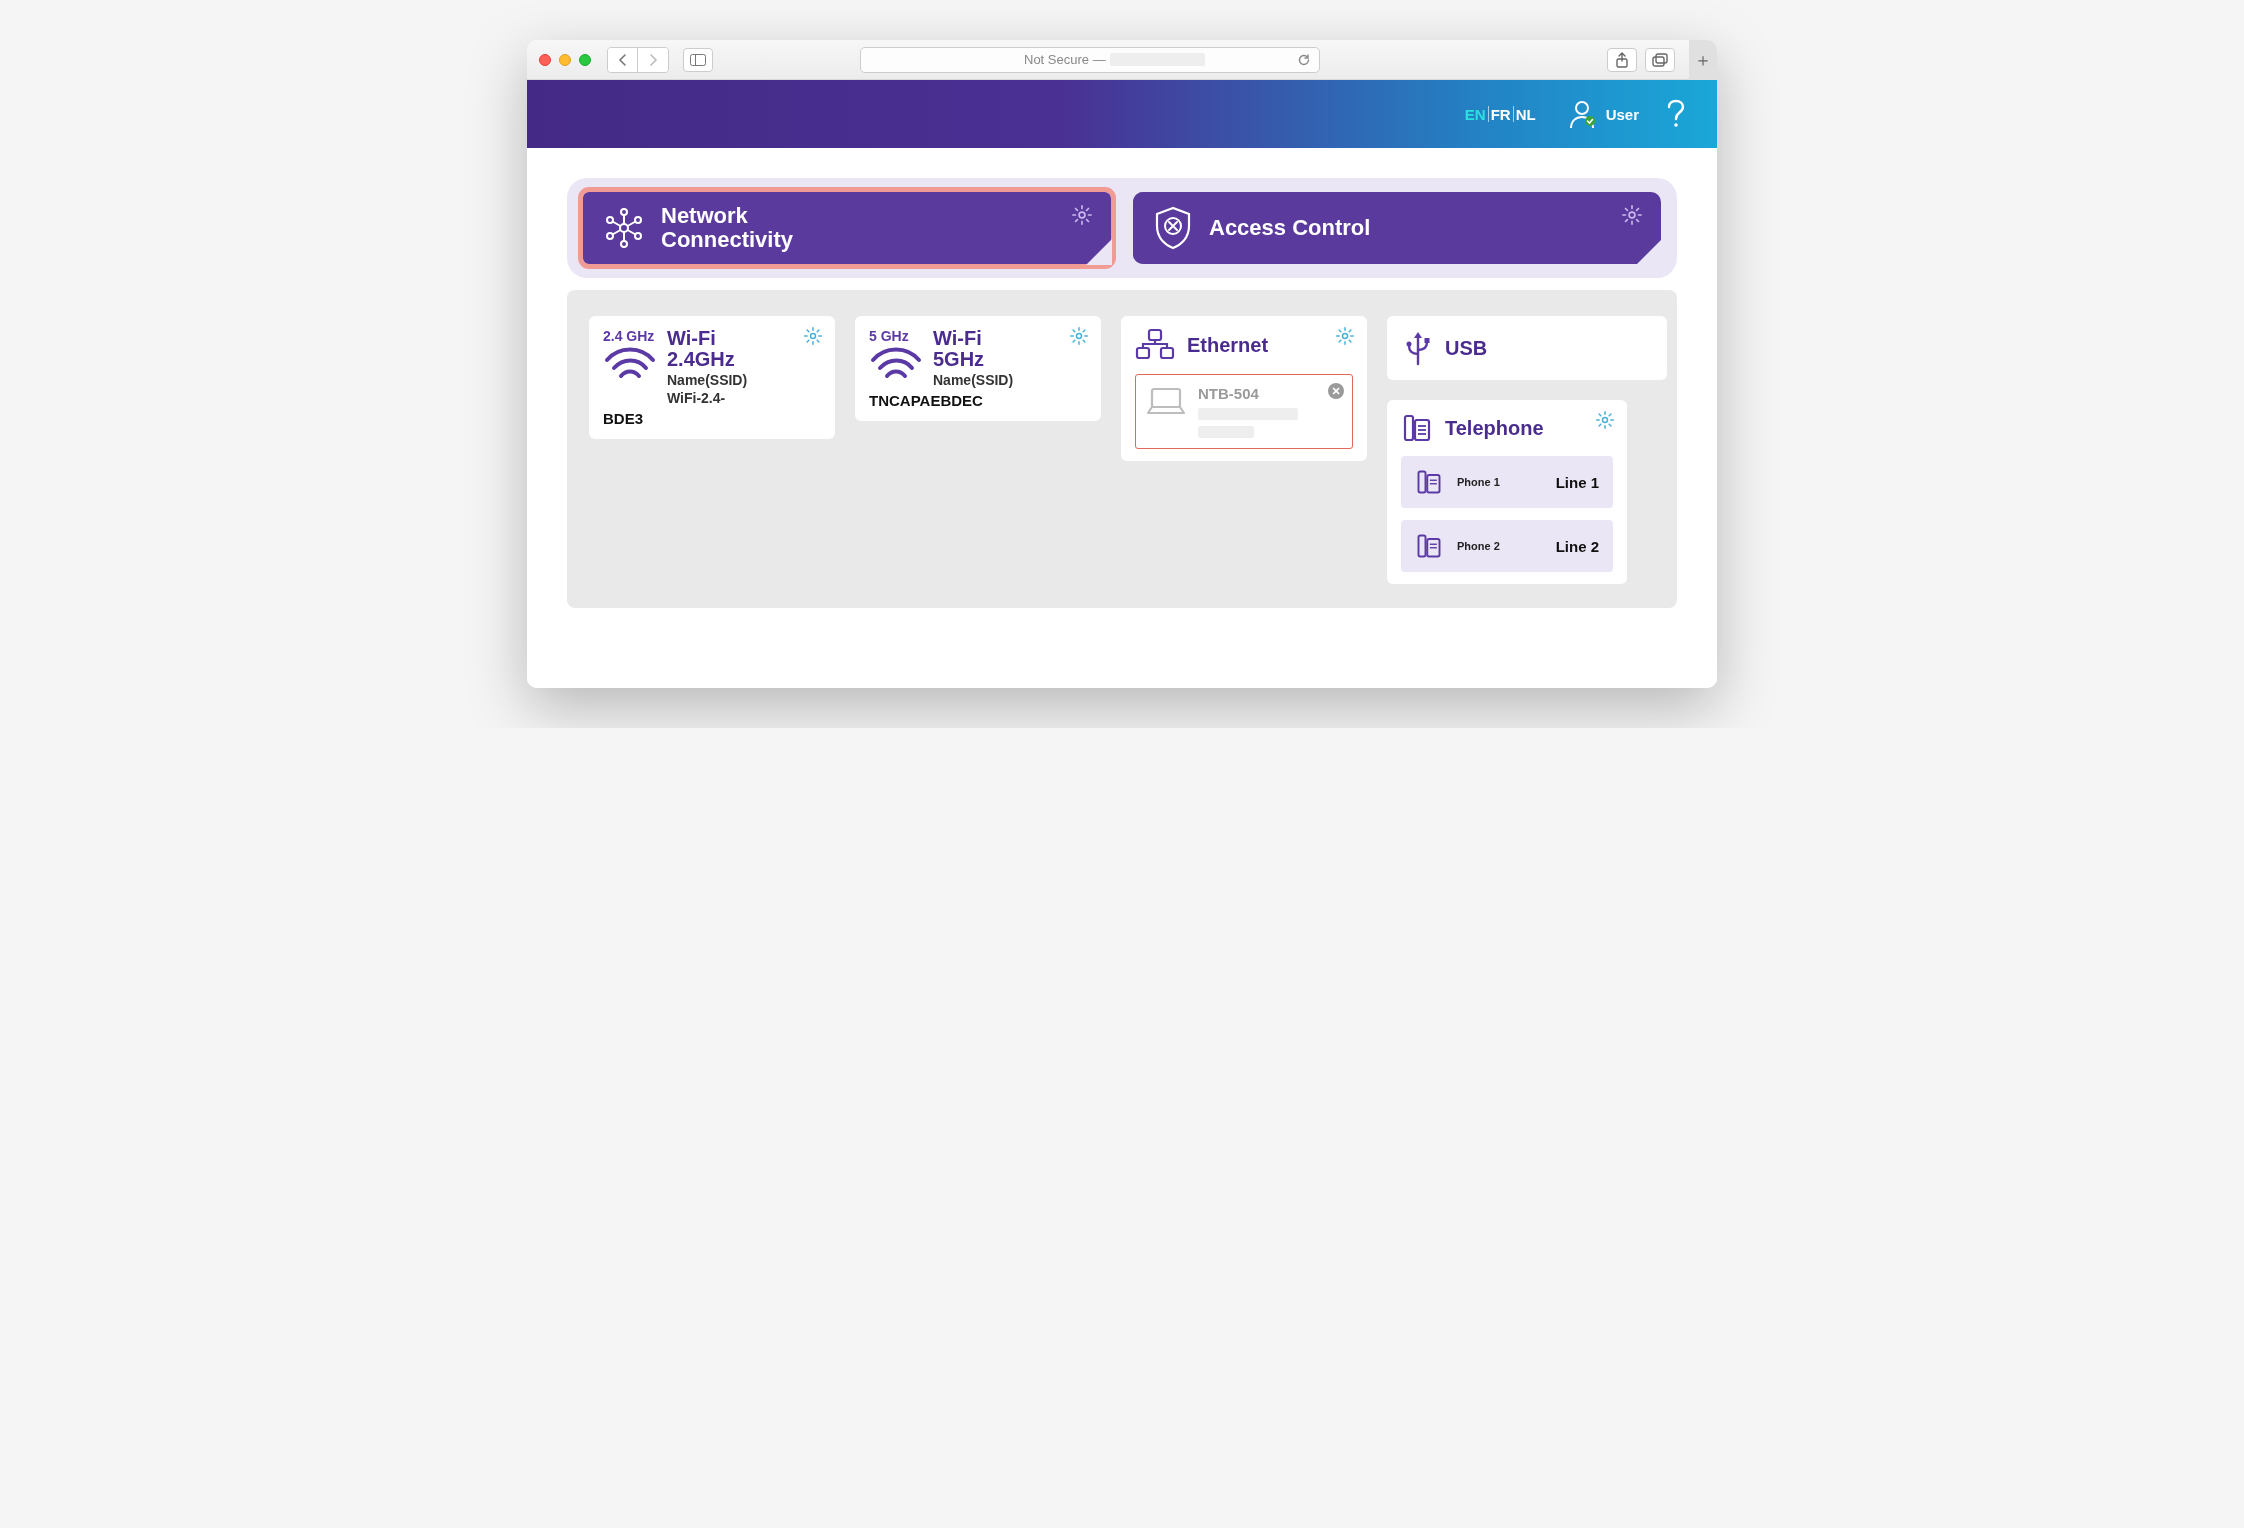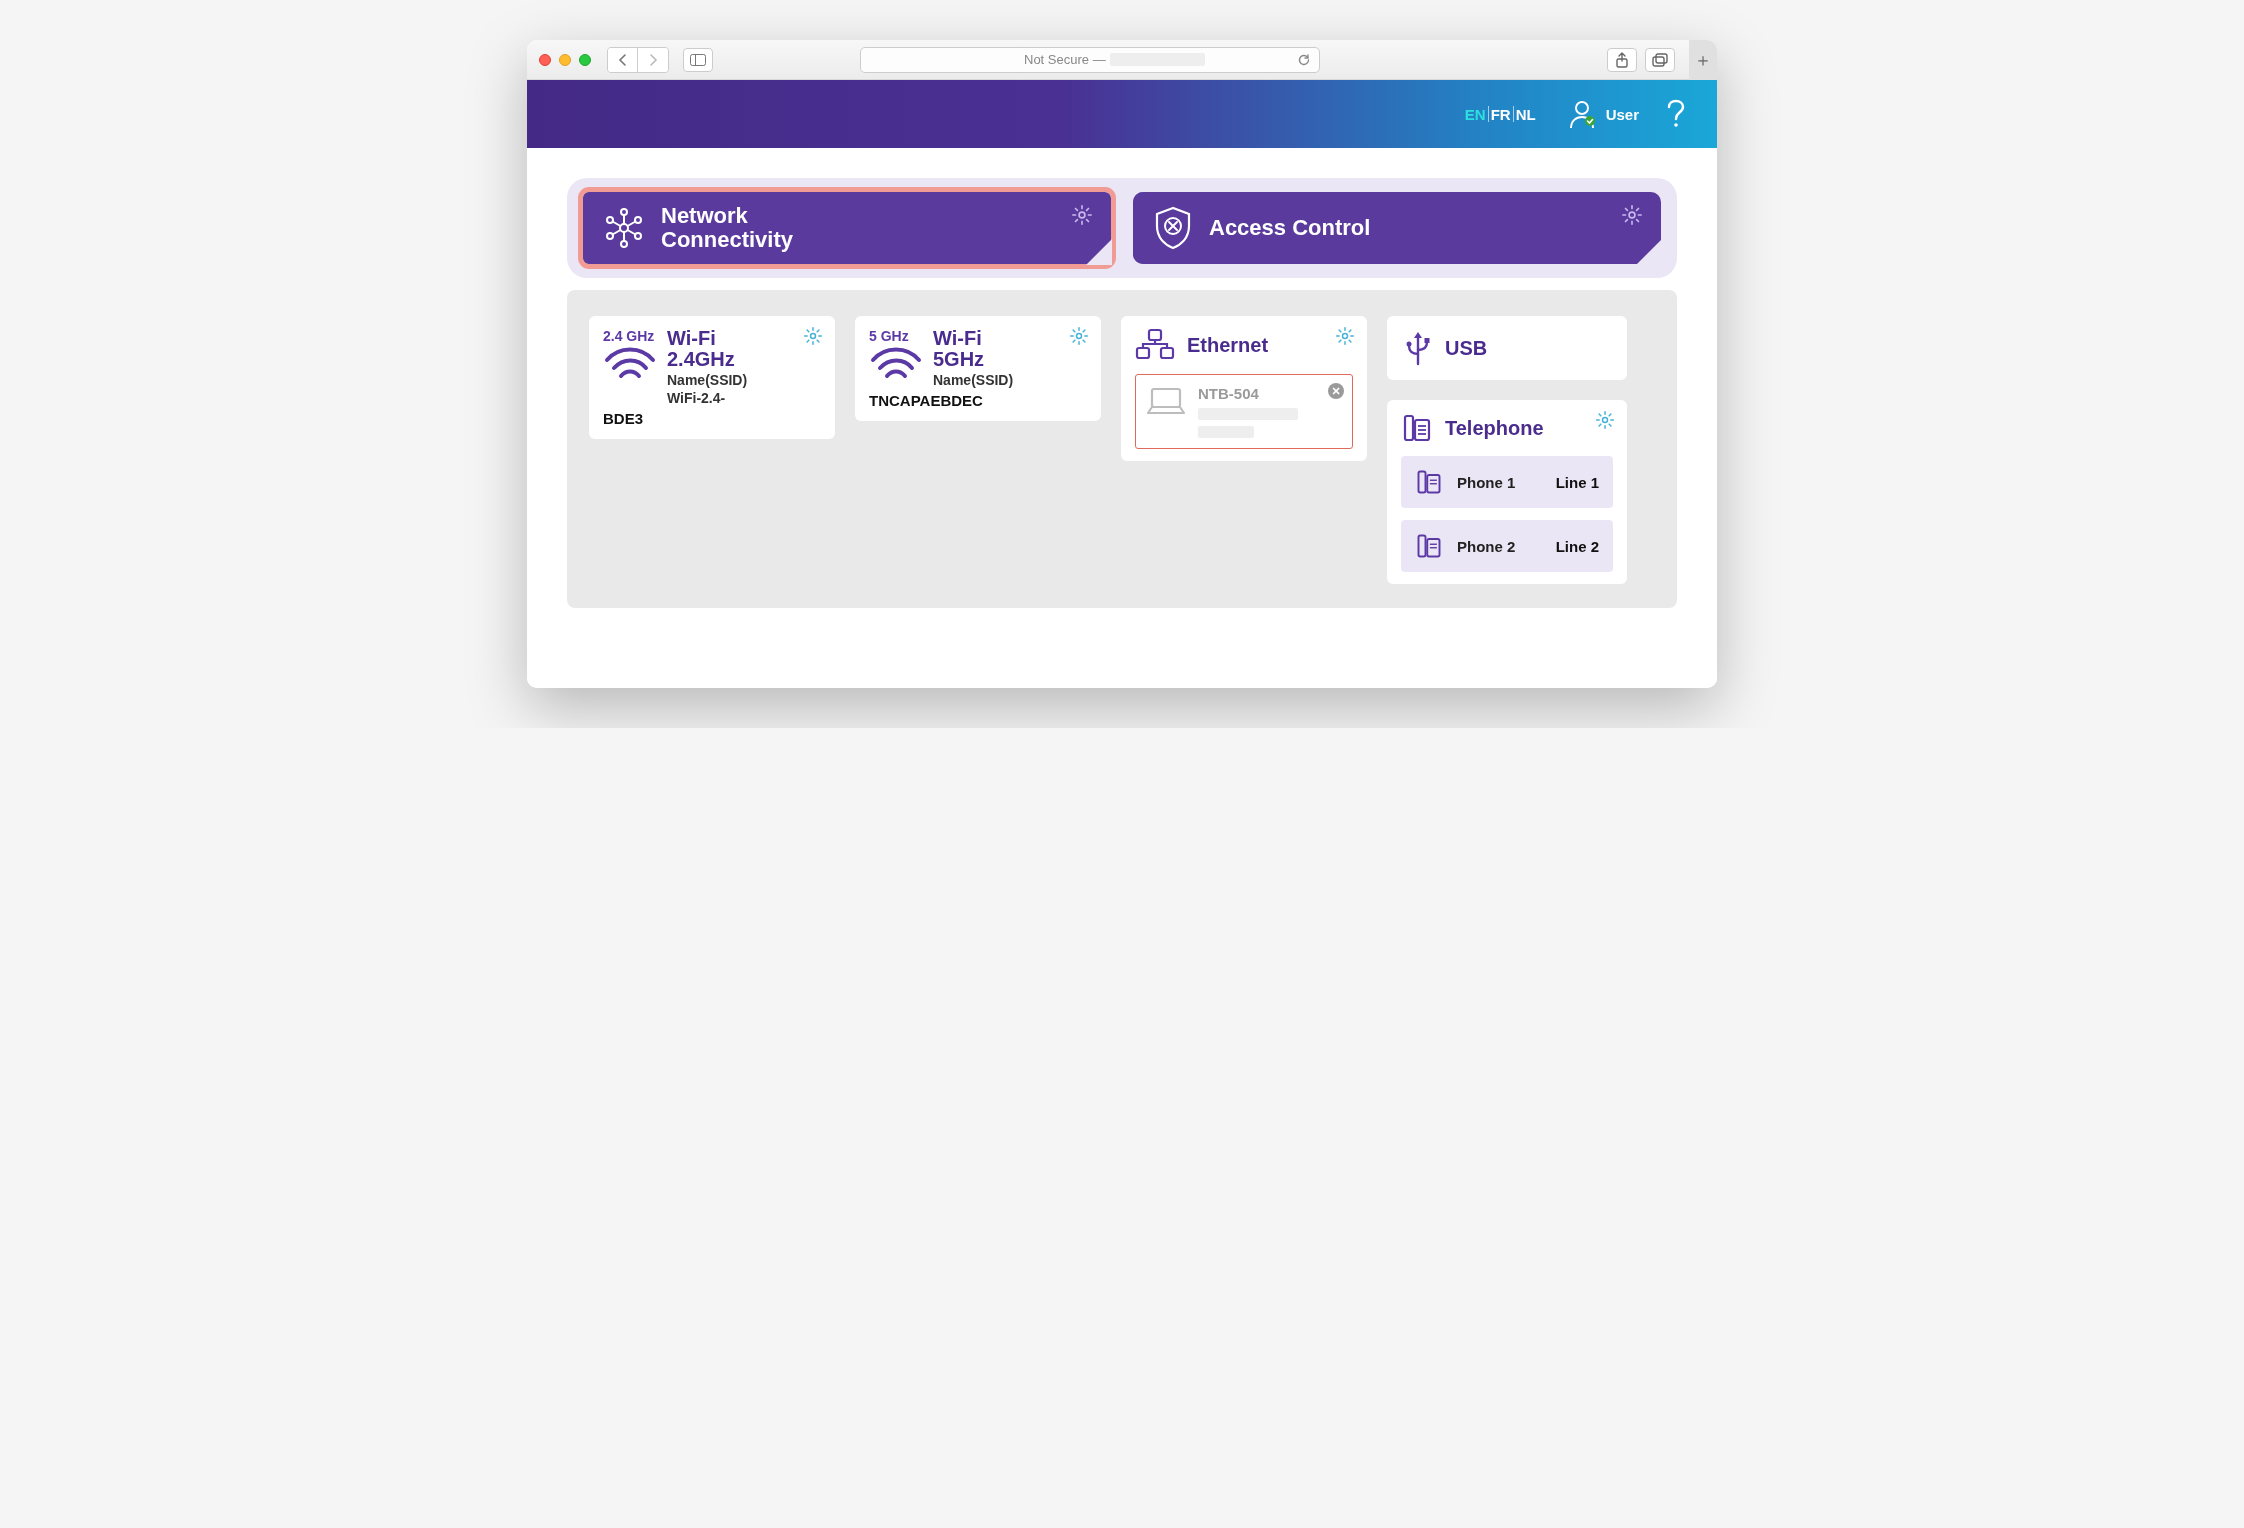--- a/index.html
+++ b/index.html
@@ -88,24 +88,24 @@
 
   .eth-card{width:246px;}
   .card-header{display:flex;align-items:center;gap:12px;}
   .card-header-title{font-size:20px;font-weight:800;color:#4a2c8f;}
   .device-box{margin-top:12px;border:1px solid #e06a5a;border-radius:3px;padding:10px;display:flex;gap:12px;position:relative;align-items:flex-start;}
   .device-name{font-size:15px;font-weight:700;color:#9a9a9a;}
   .device-redact{width:100px;height:12px;background:#eee;margin-top:6px;border-radius:2px;}
   .device-redact.small{width:56px;}
   .device-x{position:absolute;right:8px;top:8px;width:16px;height:16px;border-radius:50%;background:#9a9a9a;display:flex;align-items:center;justify-content:center;color:#fff;font-size:11px;font-weight:700;cursor:pointer;}
 
-  .usb-card{width:240px;padding:14px 16px;text-align:right;}
+  .usb-card{width:280px;padding:14px 16px;text-align:right;}
   .tel-card{width:240px;}
   .phone-row{background:#ebe6f5;border-radius:4px;margin-top:12px;padding:12px 14px;display:flex;align-items:center;gap:14px;}
-  .phone-row .plabel{font-size:15px;font-weight:800;color:#222;flex:1;}
+  .phone-row .plabel{font-size:11px;font-weight:800;color:#222;flex:1;}
   .phone-row .pline{font-size:15px;font-weight:800;color:#111;}
 
   svg{display:block;}
 </style>
 </head>
 <body>
 
 <div class="browser-window">
 
   <div class="title-bar">

